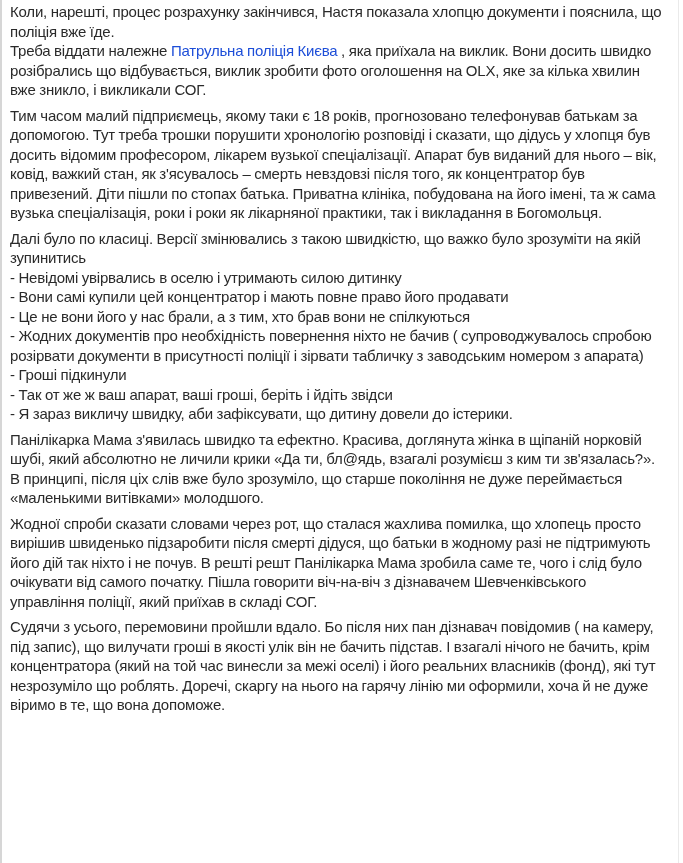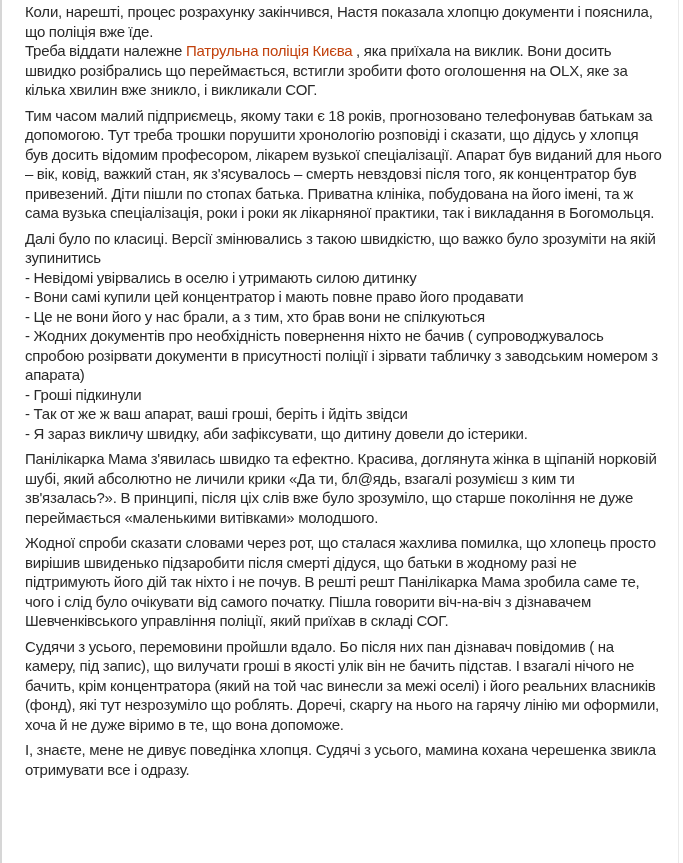--- a/index.html
+++ b/index.html
@@ -17,55 +17,54 @@
     box-sizing: border-box;
     width: 679px;
     height: 863px;
     border-left: 2px solid #d6d6d6;
     border-right: 1px solid #eaeaea;
     background: #ffffff;
     padding: 2px 15px 0 8px;
     overflow: hidden;
   }
   .para {
-    margin: 0 0 6px 15px;
+    margin: 0 0 6px 0;
     font-size: 15px;
     line-height: 19.5px;
     letter-spacing: -0.2px;
     color: #2a2a2a;
     white-space: pre-line;
     word-spacing: -0.3px;
   }
   .inline-link {
-    color: #c2410c;
+    color: #1d4ed8;
     text-decoration: none;
     cursor: pointer;
   }
 </style>
 </head>
 <body>
 
 <div class="post-card">
 
   <p class="para"><span>Коли, нарешті, процес розрахунку закінчився, Настя показала хлопцю документи і пояснила, що поліція вже їде.
-Треба віддати належне </span><a class="inline-link">Патрульна поліція Києва</a><span> , яка приїхала на виклик. Вони досить швидко розібрались що переймається, встигли зробити фото оголошення на OLX, яке за кілька хвилин вже зникло, і викликали СОГ.</span></p>
+Треба віддати належне </span><a class="inline-link">Патрульна поліція Києва</a><span> , яка приїхала на виклик. Вони досить швидко розібрались що відбувається, виклик зробити фото оголошення на OLX, яке за кілька хвилин вже зникло, і викликали СОГ.</span></p>
 
   <p class="para">Тим часом малий підприємець, якому таки є 18 років, прогнозовано телефонував батькам за допомогою. Тут треба трошки порушити хронологію розповіді і сказати, що дідусь у хлопця був досить відомим професором, лікарем вузької спеціалізації. Апарат був виданий для нього – вік, ковід, важкий стан, як з'ясувалось – смерть невздовзі після того, як концентратор був привезений. Діти пішли по стопах батька. Приватна клініка, побудована на його імені, та ж сама вузька спеціалізація, роки і роки як лікарняної практики, так і викладання в Богомольця.</p>
 
   <p class="para">Далі було по класиці. Версії змінювались з такою швидкістю, що важко було зрозуміти на якій зупинитись
 - Невідомі увірвались в оселю і утримають силою дитинку
 - Вони самі купили цей концентратор і мають повне право його продавати
 - Це не вони його у нас брали, а з тим, хто брав вони не спілкуються
 - Жодних документів про необхідність повернення ніхто не бачив ( супроводжувалось спробою розірвати документи в присутності поліції і зірвати табличку з заводським номером з апарата)
 - Гроші підкинули
 - Так от же ж ваш апарат, ваші гроші, беріть і йдіть звідси
 - Я зараз викличу швидку, аби зафіксувати, що дитину довели до істерики.</p>
 
   <p class="para">Панілікарка Мама з'явилась швидко та ефектно. Красива, доглянута жінка в щіпаній норковій шубі, який абсолютно не личили крики «Да ти, бл@ядь, взагалі розумієш з ким ти зв'язалась?». В принципі, після ціх слів вже було зрозуміло, що старше покоління не дуже переймається «маленькими витівками» молодшого.</p>
 
   <p class="para">Жодної спроби сказати словами через рот, що сталася жахлива помилка, що хлопець просто вирішив швиденько підзаробити після смерті дідуся, що батьки в жодному разі не підтримують його дій так ніхто і не почув. В решті решт Панілікарка Мама зробила саме те, чого і слід було очікувати від самого початку. Пішла говорити віч-на-віч з дізнавачем Шевченківського управління поліції, який приїхав в складі СОГ.</p>
 
   <p class="para">Судячи з усього, перемовини пройшли вдало. Бо після них пан дізнавач повідомив ( на камеру, під запис), що вилучати гроші в якості улік він не бачить підстав. І взагалі нічого не бачить, крім концентратора (який на той час винесли за межі оселі) і його реальних власників (фонд), які тут незрозуміло що роблять. Доречі, скаргу на нього на гарячу лінію ми оформили, хоча й не дуже віримо в те, що вона допоможе.</p>
 
-  <p class="para">І, знаєте, мене не дивує поведінка хлопця. Судячі з усього, мамина кохана черешенка звикла отримувати все і одразу.</p>
 
 
 </div>
 
 </body></html>

